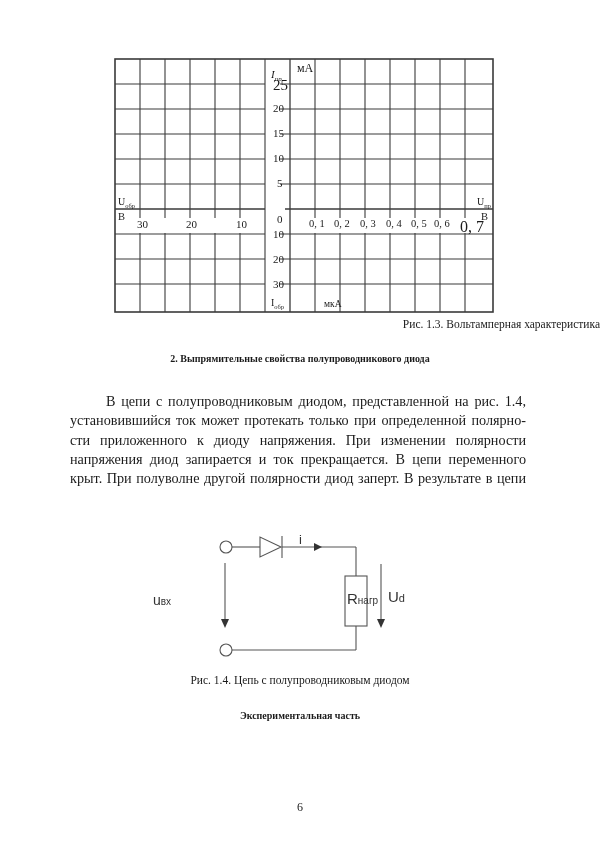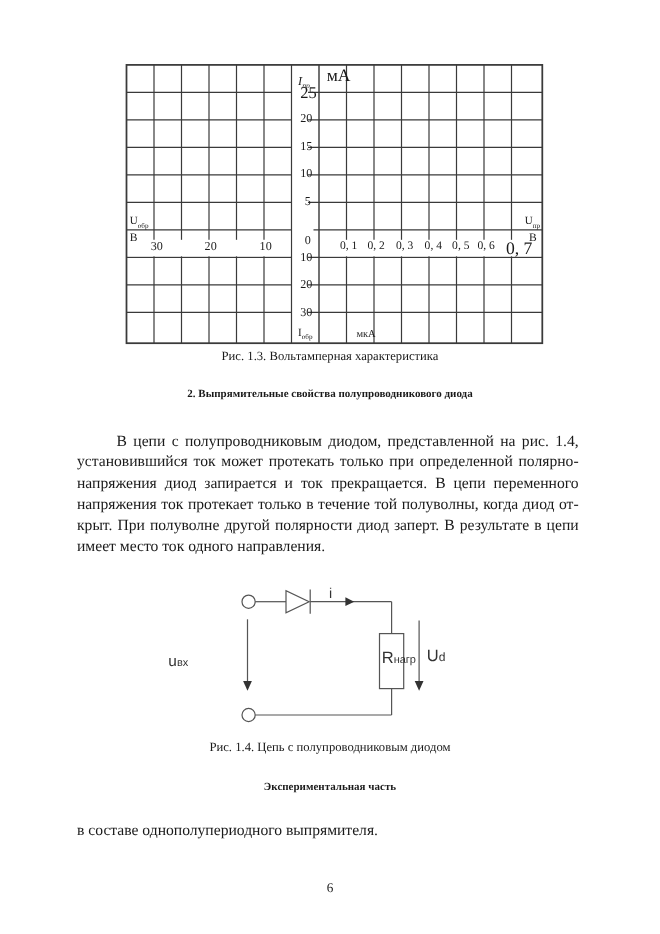--- a/index.html
+++ b/index.html
@@ -75,21 +75,21 @@
       <line x1="440" y1="210" x2="440" y2="218"></line>
     <line x1="465" y1="210" x2="465" y2="218"></line>
   </g>
 
   <rect x="115" y="59" width="378" height="253" fill="none" stroke="#3a3a3a" stroke-width="1.6"></rect>
 </svg>
 
 <div class="abs" style="left:271px;top:68px;font-size:11px;font-style:italic;">
   <span>I</span><sub style="font-size:7px">пр</sub>
 </div>
-<div class="abs" style="left:297px;top:61px;font-size:16px;">мА</div>
+<div class="abs" style="left:297px;top:61px;font-size:12px;">мА</div>
 
 <div class="abs" style="left:273px;top:77px;font-size:15px;">25</div>
 <div class="abs" style="left:273px;top:102px;font-size:11px;">20</div>
 <div class="abs" style="left:273px;top:127px;font-size:11px;">15</div>
 <div class="abs" style="left:273px;top:152px;font-size:11px;">10</div>
 <div class="abs" style="left:277px;top:177px;font-size:11px;">5</div>
 
 <div class="abs" style="left:118px;top:196px;font-size:10px;">
   <span>U</span><sub style="font-size:6.5px">обр</sub>
 </div>
@@ -116,31 +116,30 @@
 
 <div class="abs" style="left:273px;top:228px;font-size:11px;">10</div>
 <div class="abs" style="left:273px;top:253px;font-size:11px;">20</div>
 <div class="abs" style="left:273px;top:278px;font-size:11px;">30</div>
 
 <div class="abs" style="left:271px;top:297px;font-size:10px;">
   <span>I</span><sub style="font-size:6.5px">обр</sub>
 </div>
 <div class="abs" style="left:297px;top:299px;font-size:9.5px;margin-left:27px;">мкА</div>
 
-<div class="caption" style="top:318px;">Рис. 1.3. Вольтамперная характеристика</div>
+<div class="caption" style="top:318px;text-align:right;">Рис. 1.3. Вольтамперная характеристика</div>
 
 <div class="heading" style="top:353px;">2. Выпрямительные свойства полупроводникового диода</div>
 
 <div class="para" style="top:392px;">
   <span class="line" style="padding-left:36px;">В цепи с полупроводниковым диодом, представленной на рис. 1.4,</span>
   <span class="line">установившийся ток может протекать только при определенной полярно-</span>
+  <span class="line">сти приложенного к диоду напряжения. При изменении полярности</span>
   <span class="line">напряжения диод запирается и ток прекращается. В цепи переменного</span>
-  <span class="line">напряжения ток протекает только в течение той полуволны, когда диод от-</span>
   <span class="line">крыт. При полуволне другой полярности диод заперт. В результате в цепи</span>
-  <span class="line last">имеет место ток одного направления.</span>
 </div>
 
 <svg class="abs" style="left:0;top:0" width="600" height="849" viewBox="0 0 600 849">
   <g stroke="#555" stroke-width="1.1" fill="none">
 
     <circle cx="226" cy="547" r="6" fill="#fff"></circle>
     <line x1="232" y1="547" x2="260" y2="547"></line>
 
     <g>
       <polygon points="260,537 260,557 281,547" fill="#fff"></polygon>
@@ -176,16 +175,15 @@
 </div>
 <div class="abs" style="left:388px;top:588px;font-family:'Liberation Sans',sans-serif;font-size:15px;color:#333;">
   <span>U</span><span style="font-size:11px;">d</span>
 </div>
 
 <div class="caption" style="top:674px;">Рис. 1.4. Цепь с полупроводниковым диодом</div>
 
 <div class="heading" style="top:710px;">Экспериментальная часть</div>
 
 <div class="para" style="top:746px;">
-  <span class="line last">в составе однополупериодного выпрямителя.</span>
 </div>
 
 <div class="pagenum" style="top:800px;">6</div>
 
 </body></html>

